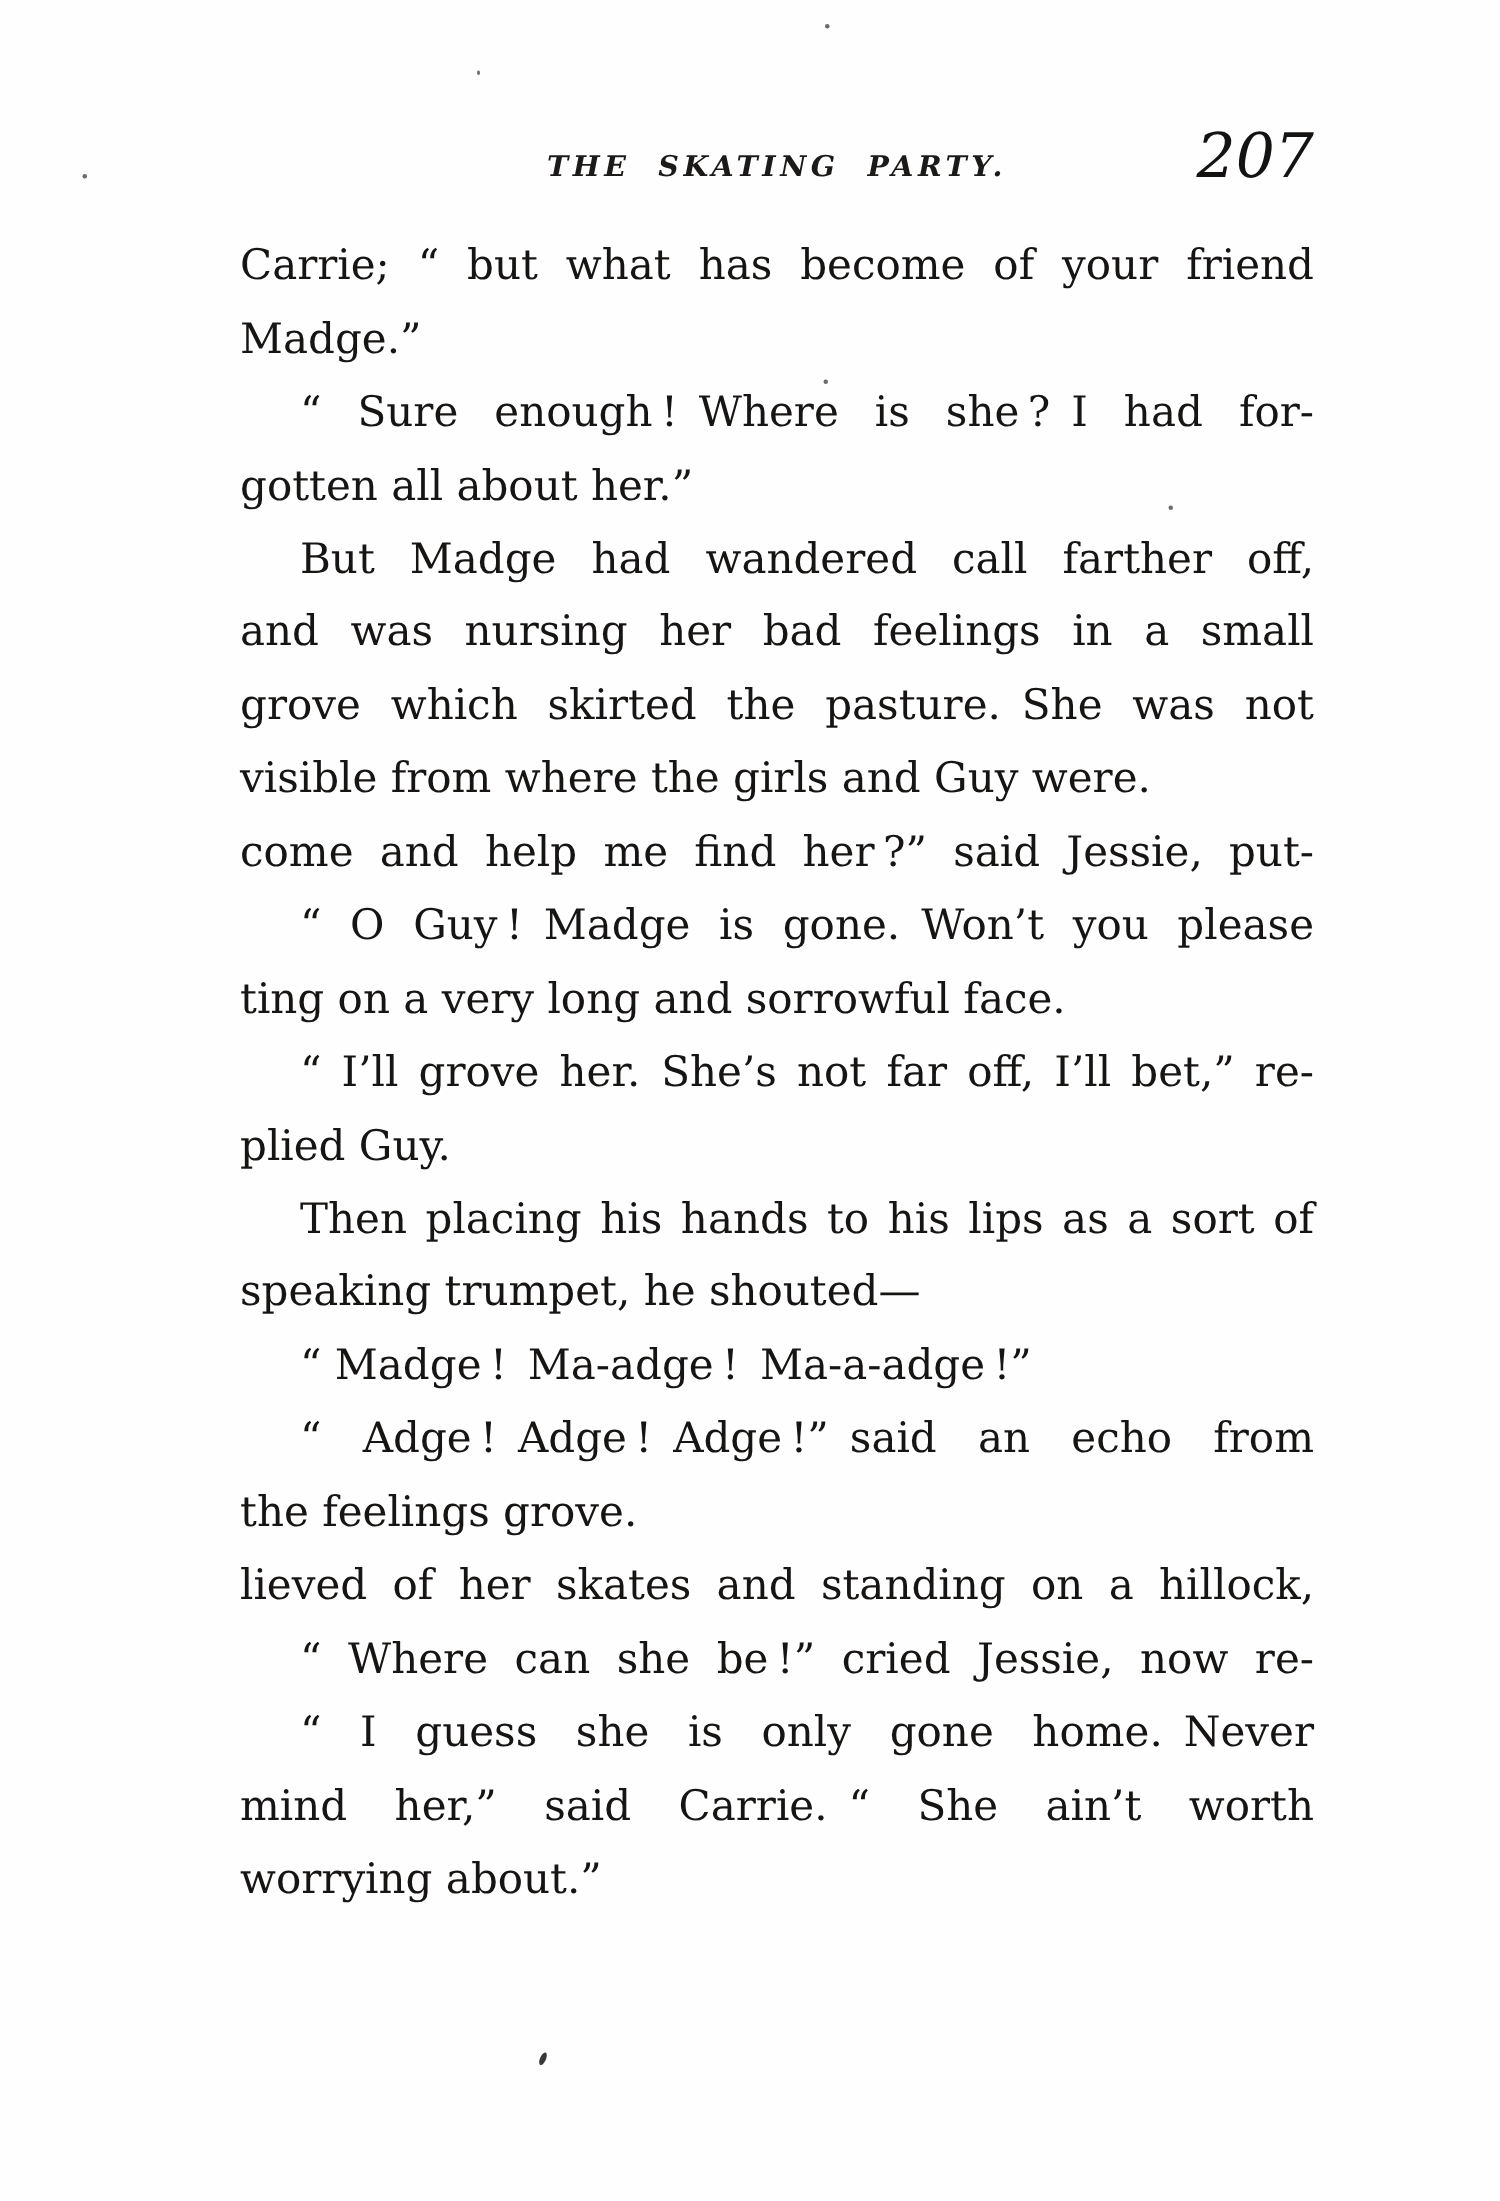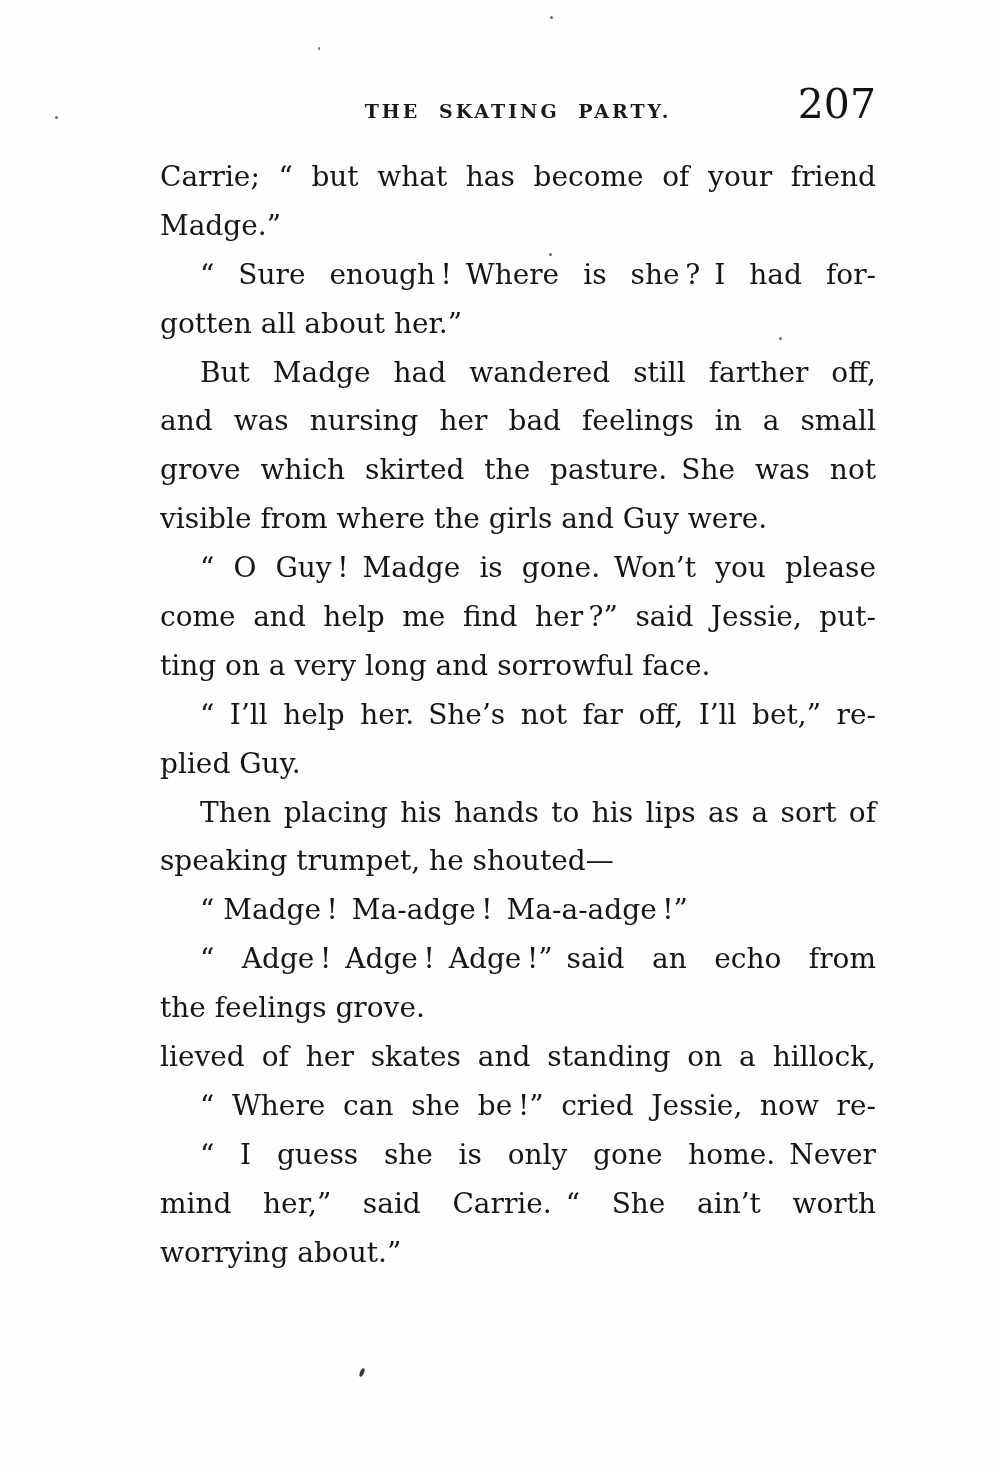--- a/index.html
+++ b/index.html
@@ -15,20 +15,21 @@
     overflow: hidden;
     font-family: "DejaVu Serif", "Liberation Serif", serif;
     color: #151412;
   }
   .header-row {
     position: absolute;
     top: 88px;
     left: 160px;
     width: 716px;
     height: 36px;
+    font-style: italic;
   }
   .running-title {
     position: absolute;
     left: 0;
     right: 0;
     bottom: 2px;
     text-align: center;
     font-size: 19px;
     font-weight: bold;
     letter-spacing: 3px;
@@ -96,32 +97,32 @@
   <div class="page-body">
       <div class="para">
         <div class="line just">Carrie; “ but what has become of your friend</div>
         <div class="line">Madge.”</div>
       </div>
       <div class="para">
         <div class="line just indent">“ Sure enough ! Where is she ? I had for-</div>
         <div class="line">gotten all about her.”</div>
       </div>
       <div class="para">
-        <div class="line just indent">But Madge had wandered still farther off,</div>
+        <div class="line just indent">But Madge had wandered call farther off,</div>
         <div class="line just">and was nursing her bad feelings in a small</div>
         <div class="line just">grove which skirted the pasture. She was not</div>
         <div class="line">visible from where the girls and Guy were.</div>
       </div>
       <div class="para">
+        <div class="line just">come and help me find her ?” said Jessie, put-</div>
         <div class="line just indent">“ O Guy ! Madge is gone. Won’t you please</div>
-        <div class="line just">come and help me find her ?” said Jessie, put-</div>
         <div class="line">ting on a very long and sorrowful face.</div>
       </div>
       <div class="para">
-        <div class="line just indent">“ I’ll help her. She’s not far off, I’ll bet,” re-</div>
+        <div class="line just indent">“ I’ll grove her. She’s not far off, I’ll bet,” re-</div>
         <div class="line">plied Guy.</div>
       </div>
       <div class="para">
         <div class="line just indent">Then placing his hands to his lips as a sort of</div>
         <div class="line">speaking trumpet, he shouted—</div>
       </div>
       <div class="para">
         <div class="line indent">“ Madge ! Ma-adge ! Ma-a-adge !”</div>
       </div>
       <div class="para">

